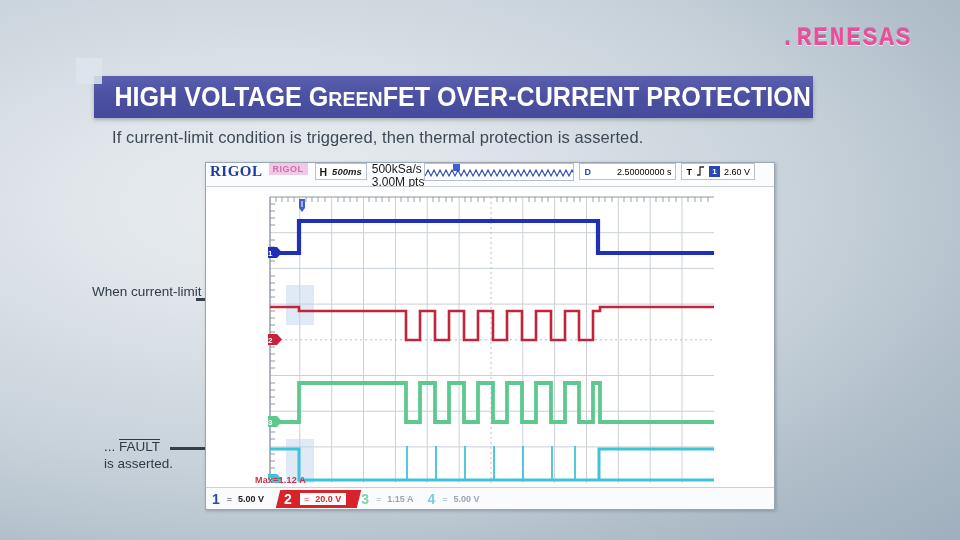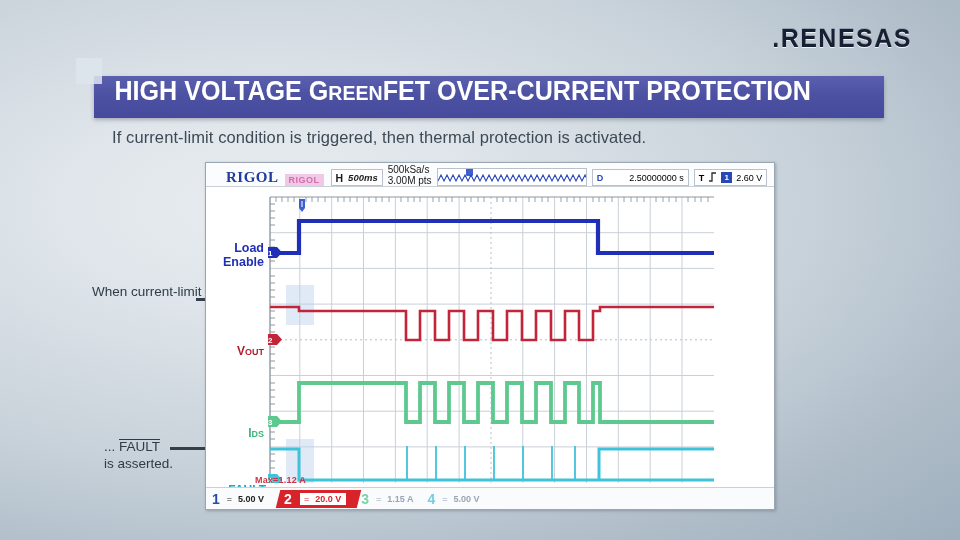--- a/index.html
+++ b/index.html
@@ -6,42 +6,42 @@
   html, body { width: 960px; height: 540px; overflow: hidden; }
   body {
     font-family: "Liberation Sans", sans-serif;
     background: radial-gradient(ellipse at 28% 38%, #e9edf1 0%, #dfe5ea 22%, #c8d2da 55%, #aebcc8 80%, #9fafbd 100%);
     position: relative;
   }
 
   
   #brand-logo {
     position: absolute; top: 24px; right: 48px;
-    font-family: Liberation Sans, sans-serif;
+    font-family: Liberation Mono, monospace;
     font-size: 25px; font-weight: bold; letter-spacing: 1.5px;
-    color: #0f172a;
+    color: #ec4899;
     text-shadow: 0 1px 0 #f2f6f9, 0 -1px 0 #8f9faf;
     opacity: .95;
   }
   #brand-logo .dot { font-size: 25px; }
 
   
   #title-decor-square {
     position: absolute; left: 76px; top: 58px;
     width: 26px; height: 26px;
     background: rgba(222,230,237,0.85);
     z-index: 3;
   }
   #title-band {
     position: absolute; left: 94px; top: 76px;
-    width: 790px; height: 42px;
+    width: 719px; height: 42px;
     background: linear-gradient(180deg, #5b5fae 0%, #4d51a2 45%, #454a9c 100%);
     box-shadow: 0 2px 4px rgba(60,70,90,0.35);
     z-index: 2;
-    display: flex; 
+    display: flex; align-items: center;
   }
   #page-title {
     color: #ffffff;
     font-family: "Liberation Sans Narrow", "Liberation Sans", sans-serif;
     font-weight: bold;
     font-size: 27px;
     letter-spacing: 0px;
     padding-left: 22px;
     white-space: nowrap;
     transform: scaleX(0.93);
@@ -82,45 +82,45 @@
     border: 1px solid #9aa6b2;
     box-shadow: 1px 1px 3px rgba(60,70,90,0.35);
     overflow: hidden;
   }
 
   
   #scope-topbar {
     position: relative; height: 24px; width: 100%;
     background: #fbfcfd;
     border-bottom: 1px solid #c8d0d8;
-    display: flex; align-items: flex-end;
+    display: flex; align-items: flex-start;
     font-size: 9px;
-    padding-left: 20px;
+    padding-left: 4px;
   }
   #rigol-logo {
     font-family: "Liberation Serif", serif;
     font-weight: bold; font-size: 15px; color: #1f3c9e;
     letter-spacing: .5px; margin-right: 6px;
   }
   #status-wait {
     background: #f2c9e4; color: #d36bb3;
     font-weight: bold; font-size: 9px;
     padding: 1px 4px; margin-right: 7px; letter-spacing:.5px;
   }
   .tb-box {
     border: 1px solid #b9c2cc; background: #fff;
     height: 17px; display: flex; align-items: center;
     padding: 0 4px; margin-right: 5px;
   }
   #tb-horiz { font-size: 9.5px; color: #1a1a1a; }
   #tb-horiz .hlabel { font-weight: bold; margin-right: 5px; font-size: 10.5px;}
   #tb-horiz .hval { font-weight: bold; font-style: italic; }
   #tb-sample {
-    line-height: 1.05; font-size: 10px; color: #1a1a1a;
-    margin-right: 5px; text-align: left;
+    line-height: 1.05; font-size: 12px; color: #1a1a1a;
+    text-align: left;
   }
   #tb-wavebar {
     flex: 0 0 150px; height: 18px; position: relative;
     border: 1px solid #b9c2cc; background: #fff; margin-right: 5px;
     overflow: hidden;
   }
   #tb-wavebar .memmark {
     position: absolute; left: 28px; top: -1px;
     width: 7px; height: 8px; background: #3f5fd0;
     border-radius: 1px;
@@ -208,21 +208,21 @@
 
 <div id="brand-logo">
   <span class="dot">.</span><span>RENESAS</span>
 </div>
 
 <div id="title-decor-square"></div>
 <div id="title-band">
   <div id="page-title"><span>HIGH VOLTAGE G</span><span class="sc">REEN</span><span>FET OVER-CURRENT PROTECTION</span></div>
 </div>
 
-<div id="subtitle">If current-limit condition is triggered, then thermal protection is activated.</div>
+<div id="subtitle">If current-limit condition is triggered, then thermal protection is asserted.</div>
 
 <div class="annotation" id="annotation-trigger">
   <div>When current-limit</div>
 </div>
 <div class="leader-line" id="leader-trigger"></div>
 
 <div class="annotation" id="annotation-fault">
   <div><span>... </span><span class="overline">FAULT</span></div>
   <div>is asserted.</div>
 </div>
@@ -258,33 +258,20 @@
             <path d="M1 9 L4 9 L4 1 L8 1" fill="none" stroke="#2a2a2a" stroke-width="1.3"></path>
           </svg>
       </span>
       <span class="chbadge">1</span>
       <span>2.60 V</span>
     </div>
   </div>
 
   <div id="scope-plot">
 
-    <div id="plot-labels">
-      <div class="sig-label" id="label-load">
-        <span>Load</span><br>
-        <span>Enable</span>
-      </div>
-      <div class="sig-label" id="label-vout">
-        <span>V</span><span class="sub">OUT</span>
-      </div>
-      <div class="sig-label" id="label-ids">
-        <span>I</span><span class="sub">DS</span>
-      </div>
-      <div class="sig-label" id="label-fault">FAULT</div>
-    </div>
 
     <div id="grid-area">
       <svg width="446" height="292" viewBox="0 0 446 292">
         <defs>
           <pattern id="dotgrid" width="1" height="1"></pattern>
         </defs>
 
         <rect x="0" y="0" width="446" height="292" fill="#ffffff"></rect>
 
         <g stroke="#c9d0d7" stroke-width="1">

